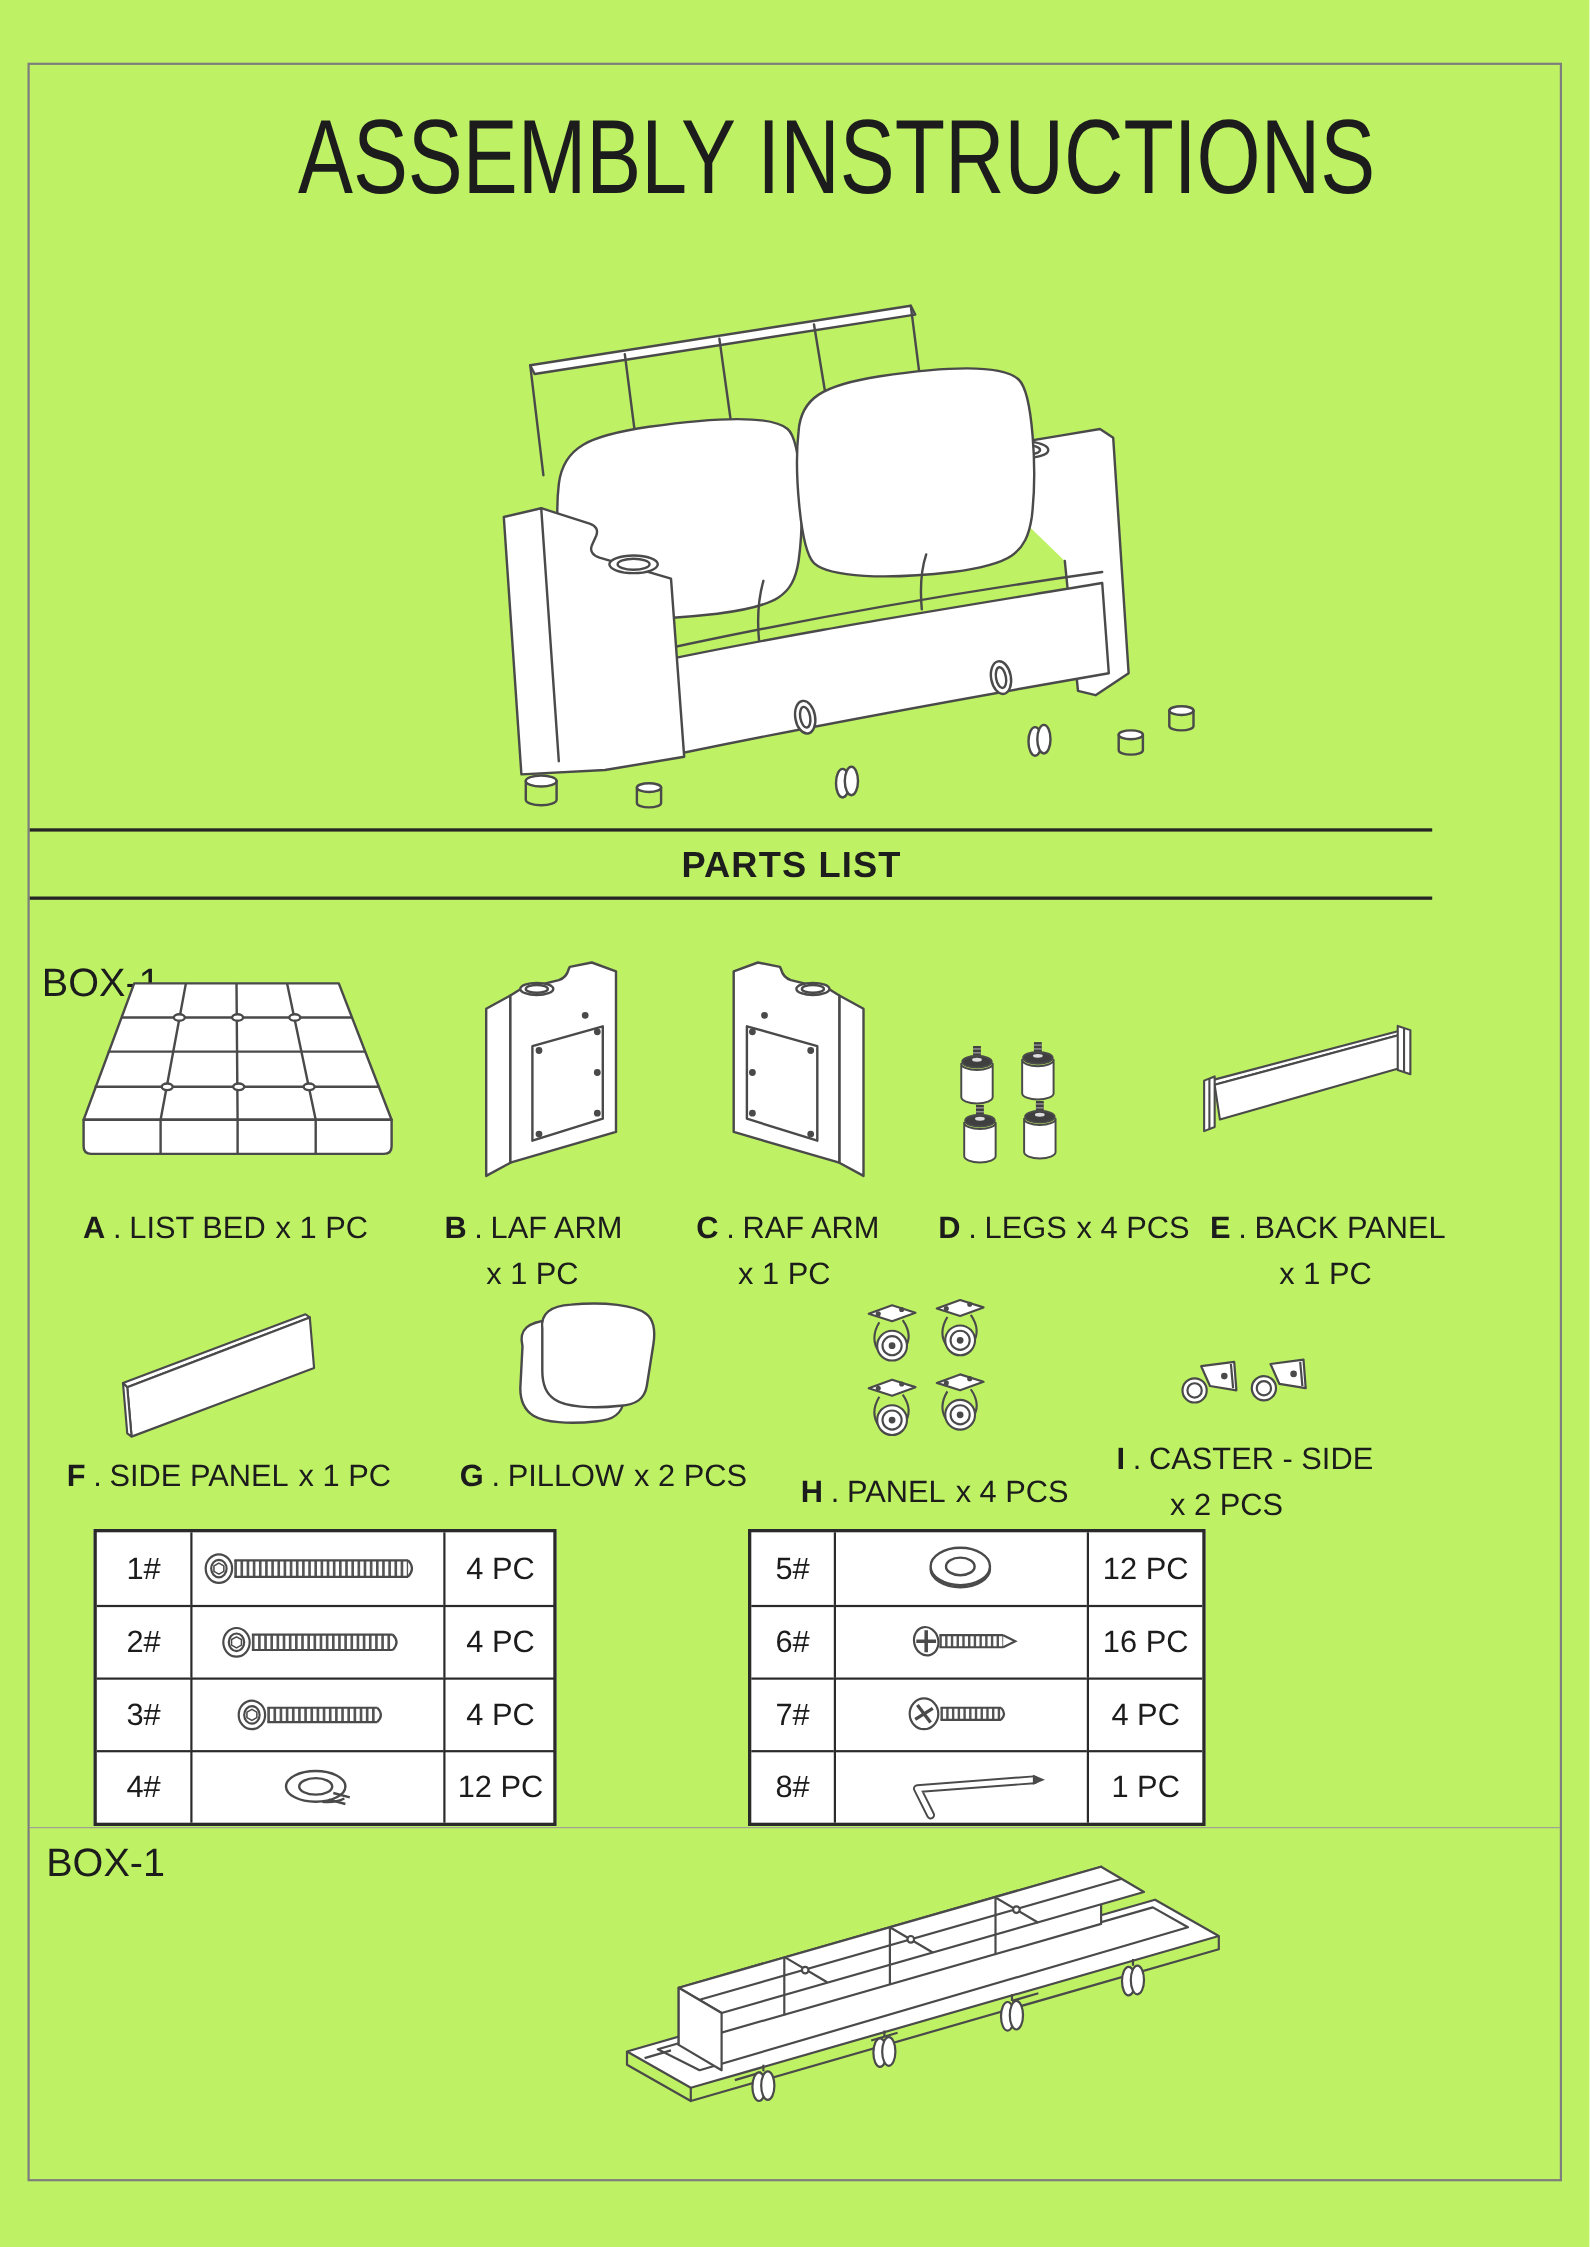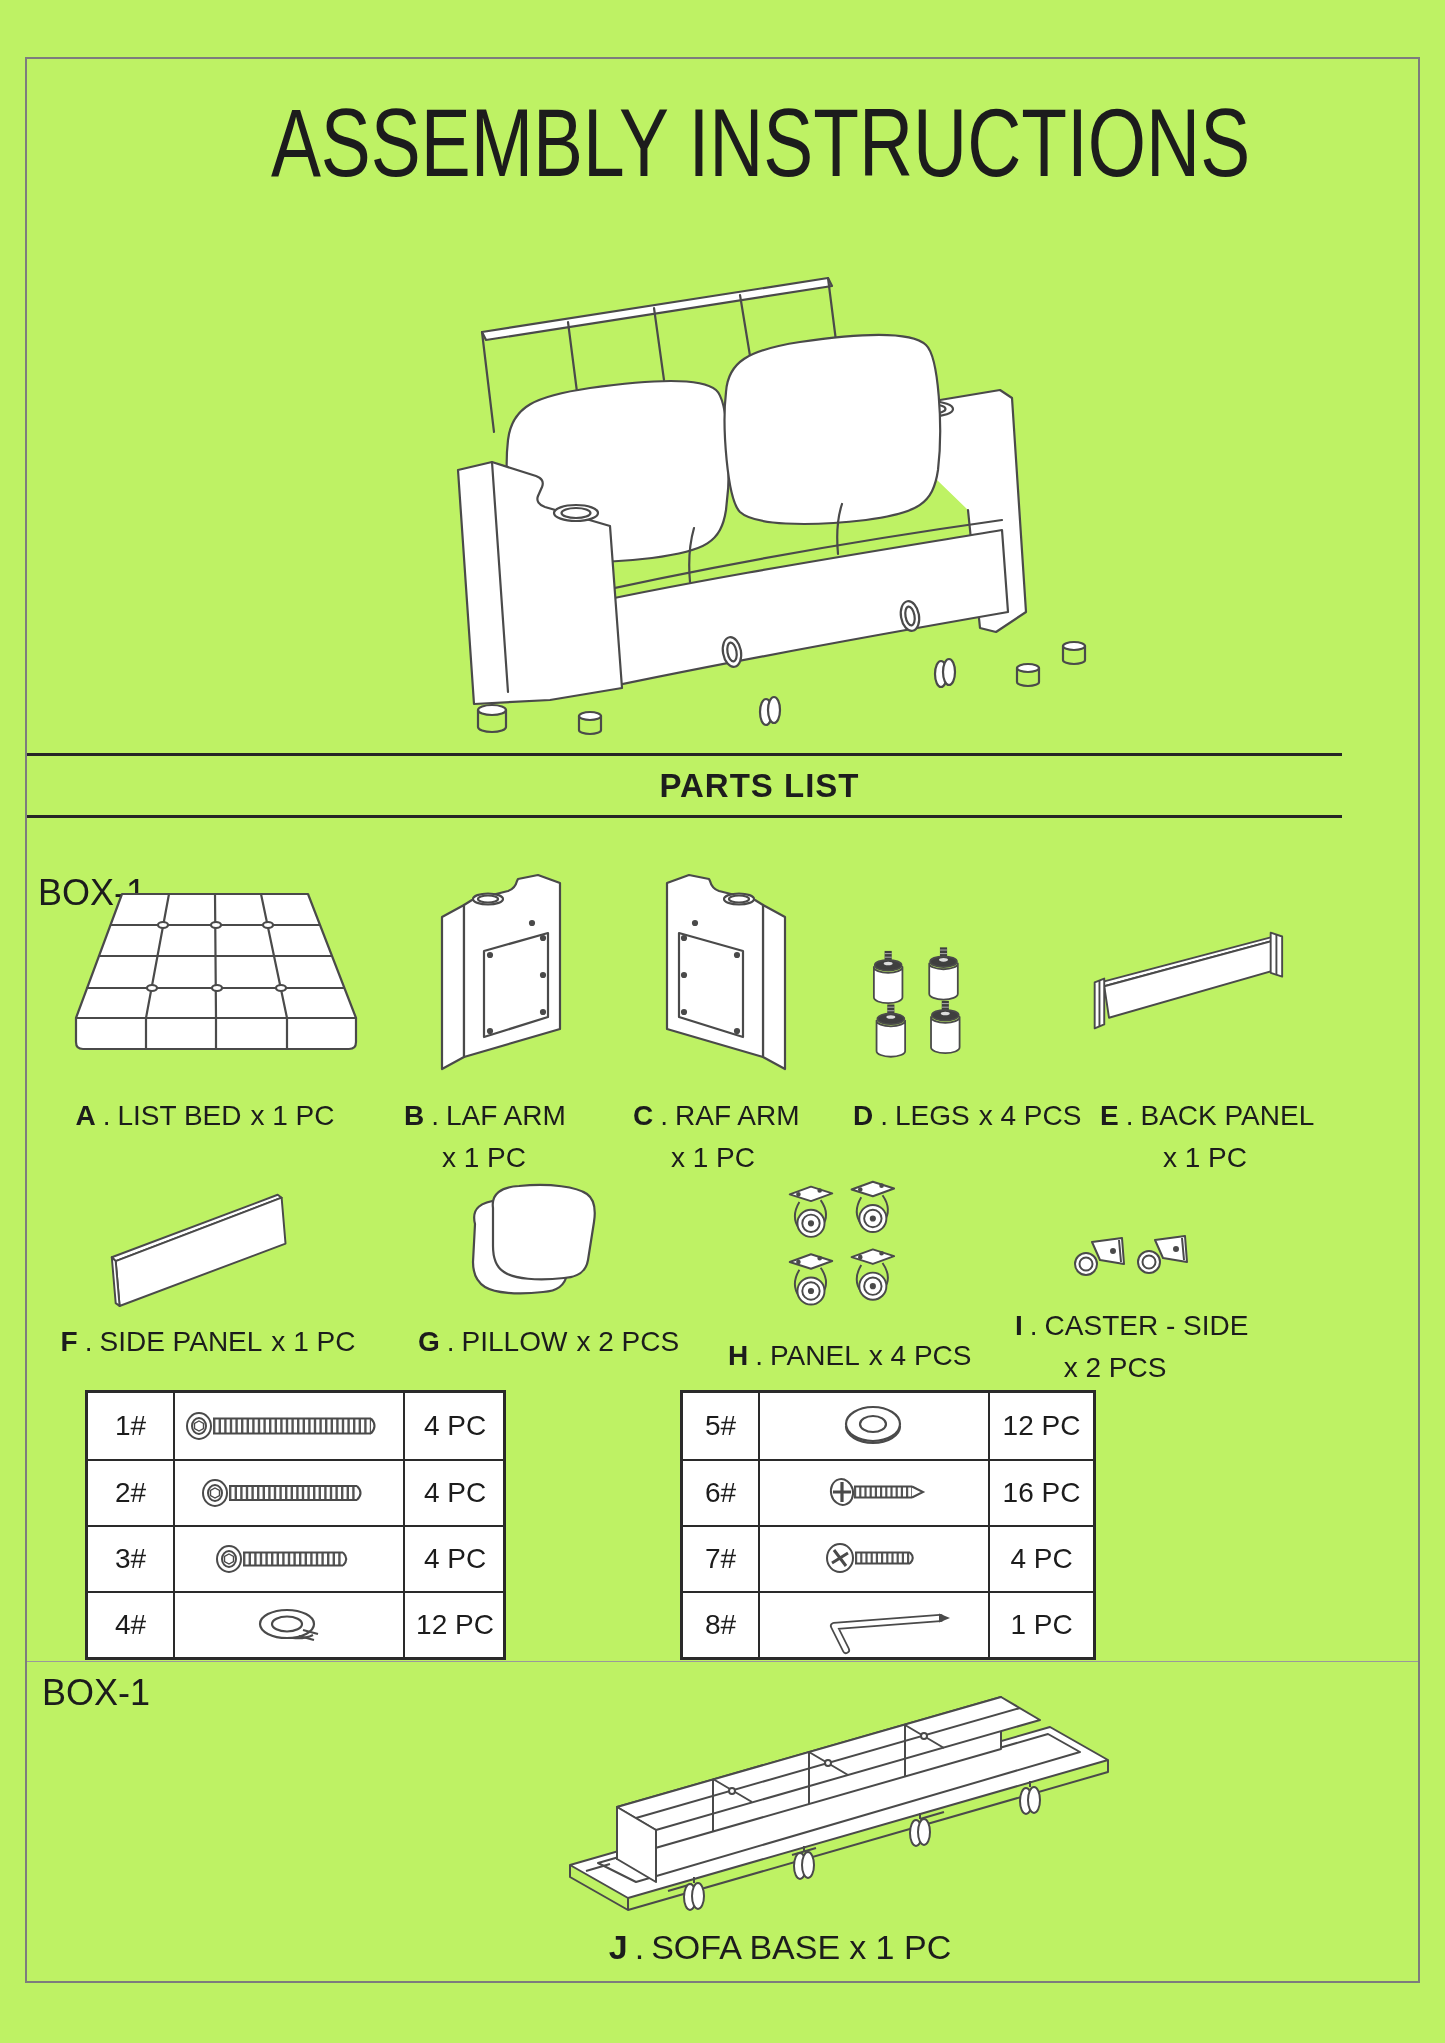--- a/index.html
+++ b/index.html
@@ -3,21 +3,21 @@
 <meta charset="utf-8">
 <style>
   html,body{margin:0;padding:0;background:#fff;}
   .page{position:relative;width:1445px;height:2043px;background:#bef264;
         font-family:"Liberation Sans","DejaVu Sans",sans-serif;color:#1d1d1d;overflow:hidden;}
   .page-border{position:absolute;left:25px;top:57px;width:1391px;height:1922px;border:2px solid #7d7d7d;}
   .title{position:absolute;left:0;top:88px;width:1445px;text-align:center;font-size:96px;
          color:#1c1c1c;white-space:nowrap;transform:translateX(38px) scaleX(0.78);transform-origin:50% 50%;}
   .band{position:absolute;left:27px;top:753px;width:1275px;height:59px;
         border-top:3px solid #262626;border-bottom:3px solid #262626;
-        display:flex;align-items:center;justify-content:center;padding-left:40px;}
+        display:flex;align-items:center;justify-content:center;}
   .band span{font-weight:bold;font-size:33px;letter-spacing:1px;transform:translateX(55px);}
   .boxlabel{position:absolute;font-size:36px;color:#1c1c1c;}
   .lbl{position:absolute;text-align:center;font-size:28px;color:#1c1c1c;white-space:nowrap;}
   .lbl b{font-weight:bold;}
   .lbl .sep{margin:0 7px;}
   .lbl .q{margin-left:9px;}
   .lbl .l2{display:block;margin-top:10px;}
   svg{position:absolute;}
   .hwt{position:absolute;display:grid;border:3px solid #2a2a2a;background:#fff;}
   .hwt .cell{display:flex;align-items:center;justify-content:center;font-size:28px;color:#1c1c1c;}
@@ -338,16 +338,13 @@
     <path d="M77 112 L461 2 L500 25 L116 135 Z" fill="#fff"></path>
     <path d="M77 164 L116 187 L116 135 L77 112 Z" fill="#fff"></path>
     <path d="M96 123 L480 13"></path>
     <path d="M173 84 L212 107 M269 57 L308 80 M365 30 L404 53"></path>
     <path d="M173 85 L173 137 M269 57 L269 109 M365 30 L365 82"></path>
     <circle cx="192" cy="96" r="3" fill="#fff"></circle>
     <circle cx="288" cy="68" r="3" fill="#fff"></circle>
     <circle cx="384" cy="41" r="3" fill="#fff"></circle>
   </svg>
 
-  <div class="lbl" style="left:500px;top:1928px;width:560px;font-size:34px">
-    <b>J</b><span class="sep">.</span><span>SOFA BASE</span><span class="q">x 1 PC</span>
-  </div>
 </div>
 
 </body></html>

